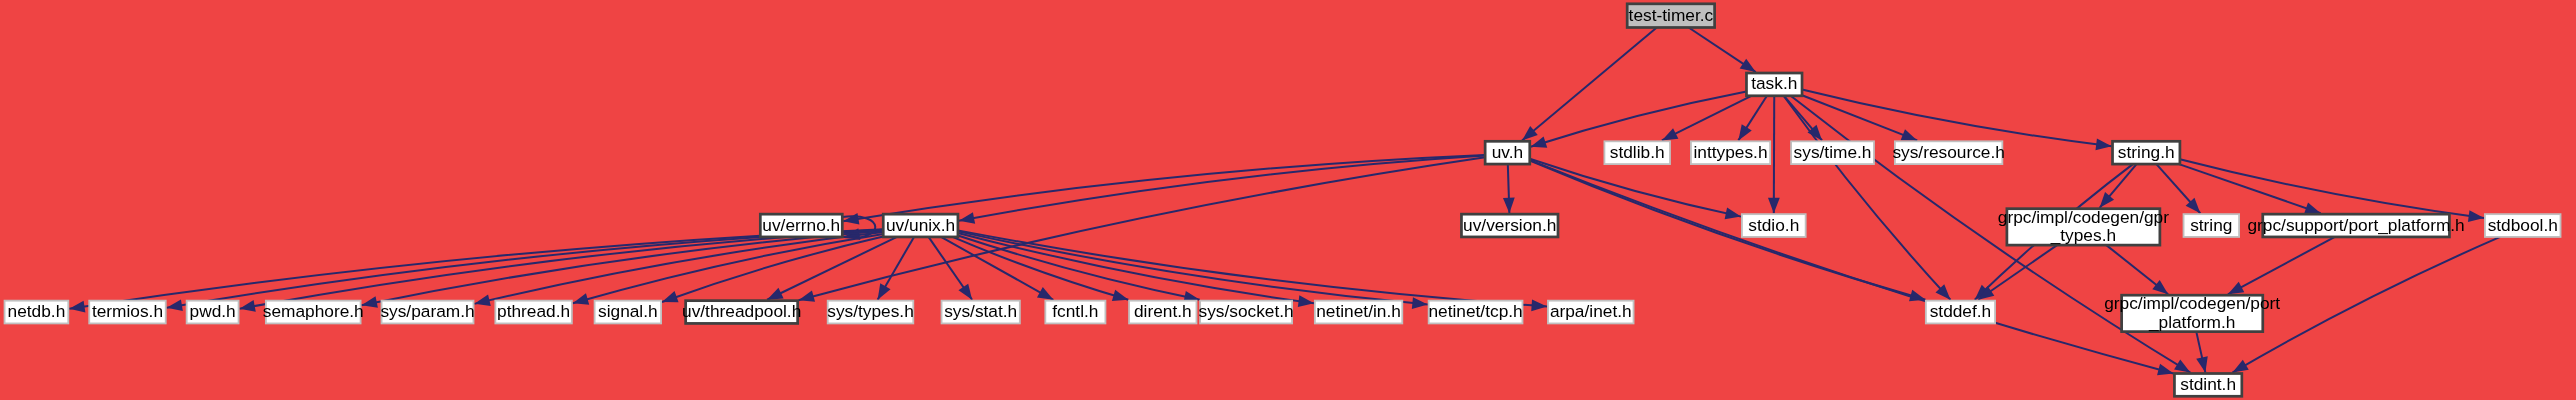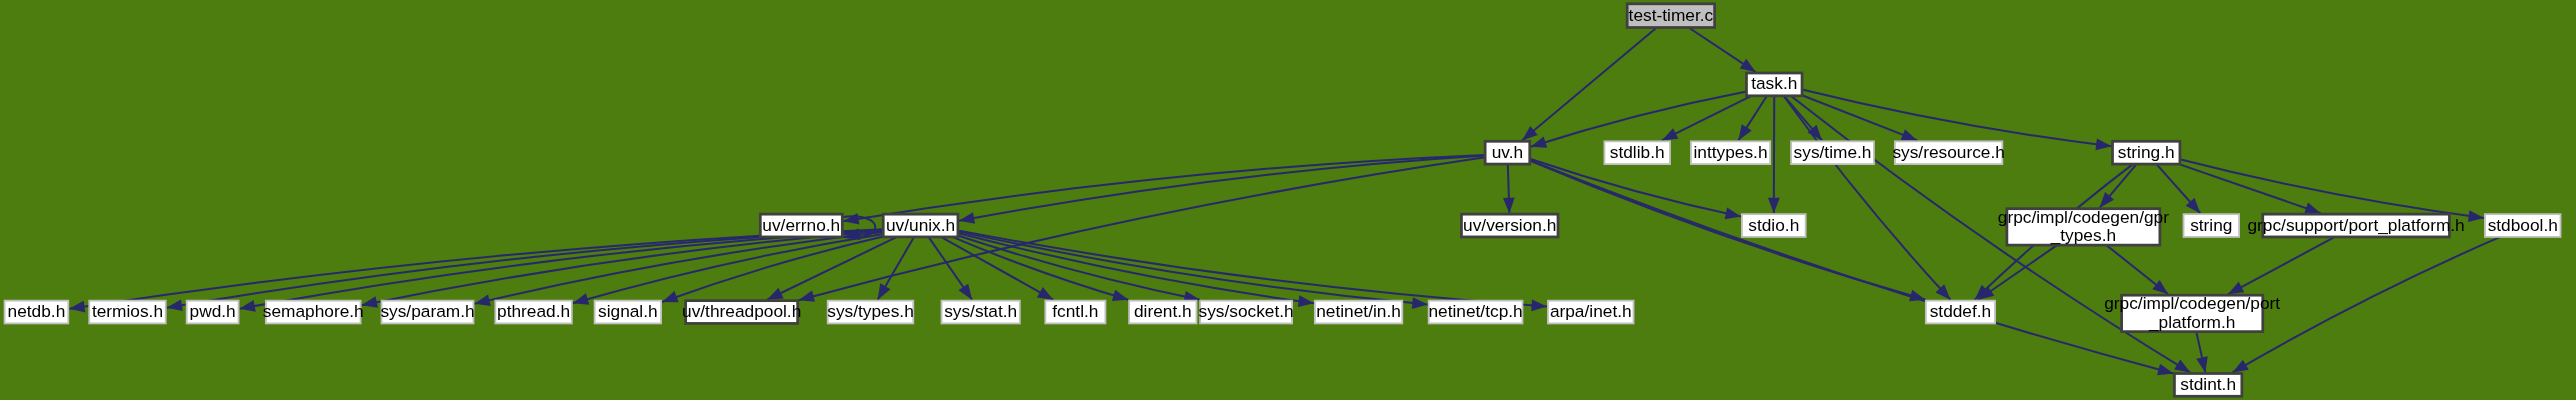--- a/index.html
+++ b/index.html
@@ -7,21 +7,21 @@
     padding: 0;
     background: #ffffff;
   }
   body {
     font-family: "Liberation Sans", "DejaVu Sans", sans-serif;
   }
   #graph-wrap {
     position: relative;
     width: 2576px;
     height: 401px;
-    background: #4d7c0f;
+    background: #ef4444;
     overflow: hidden;
   }
   svg#depgraph {
     display: block;
     width: 2576px;
     height: 401px;
   }
   .node-box {
     fill: #ffffff;
     stroke: #c0c0c0;

